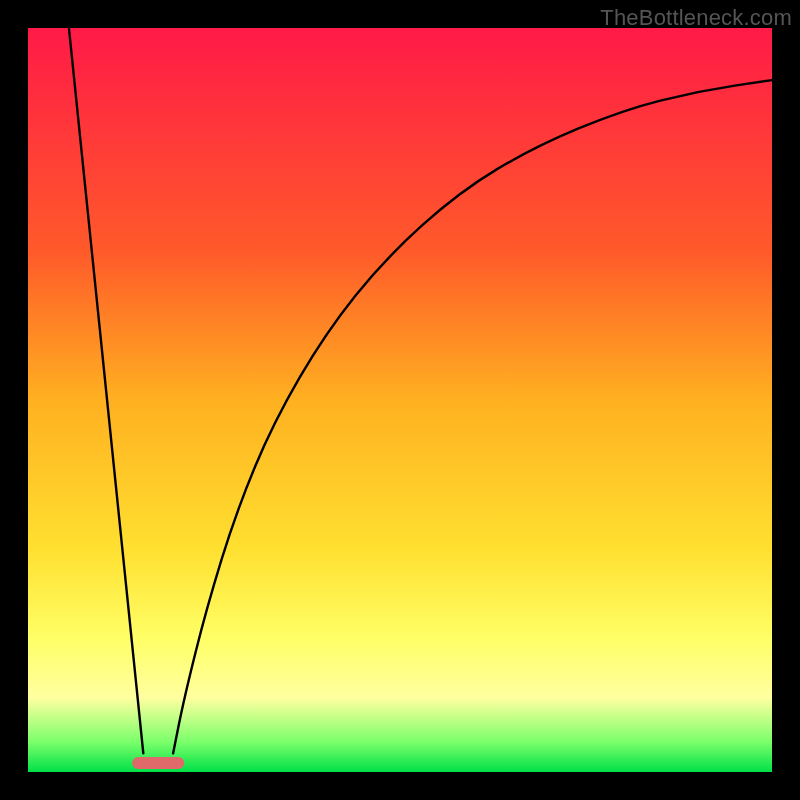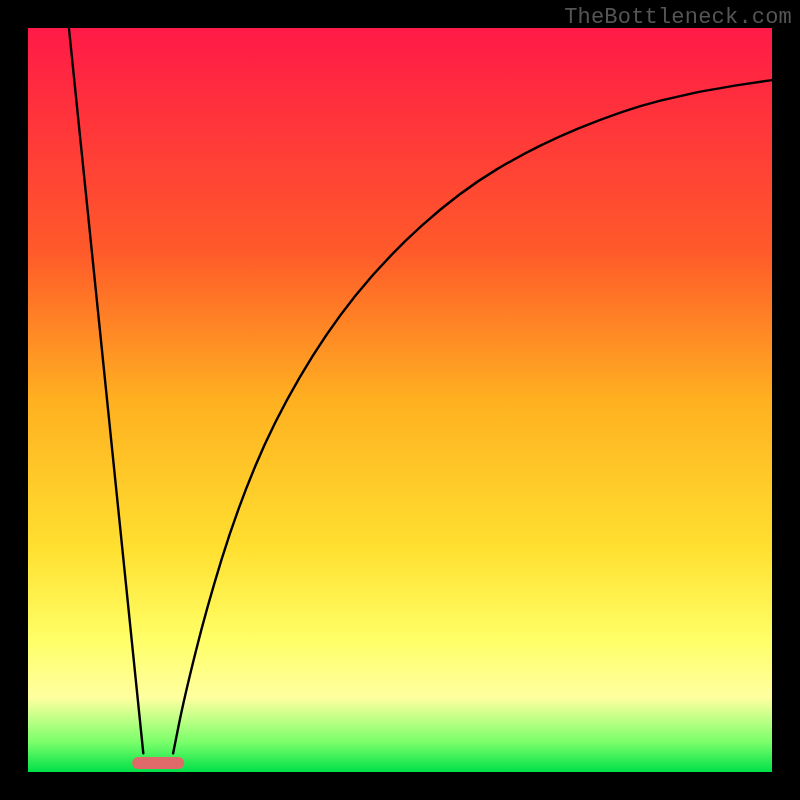--- a/index.html
+++ b/index.html
@@ -9,21 +9,20 @@
     width: 800px;
     height: 800px;
     overflow: hidden;
     font-family: Arial, Helvetica, sans-serif;
   }
   .chart-container {
     position: relative;
     width: 800px;
     height: 800px;
     background: #fca5a5;
-    font-family: Liberation Mono, monospace;
   }
   .watermark {
     position: absolute;
     top: 5px;
     right: 8px;
     color: #555;
     font-size: 22px;
     font-weight: 500;
     z-index: 10;
     letter-spacing: 0.2px;

